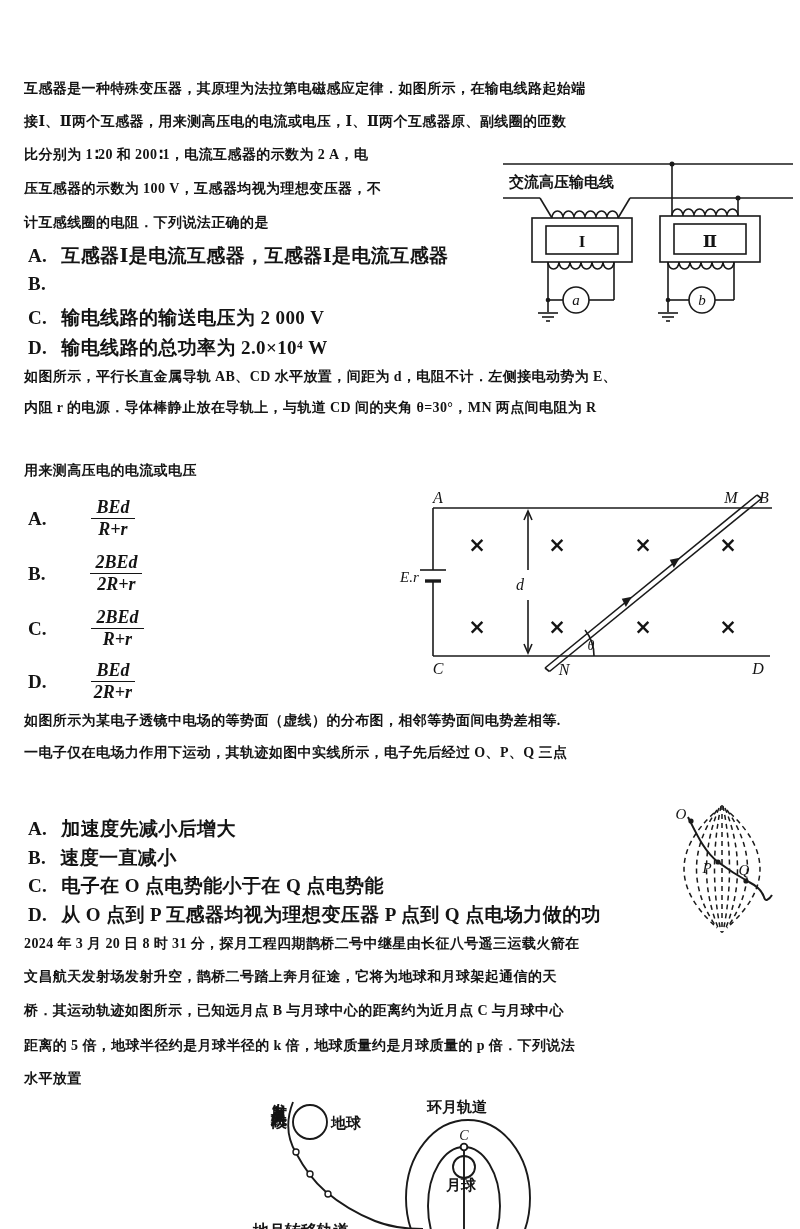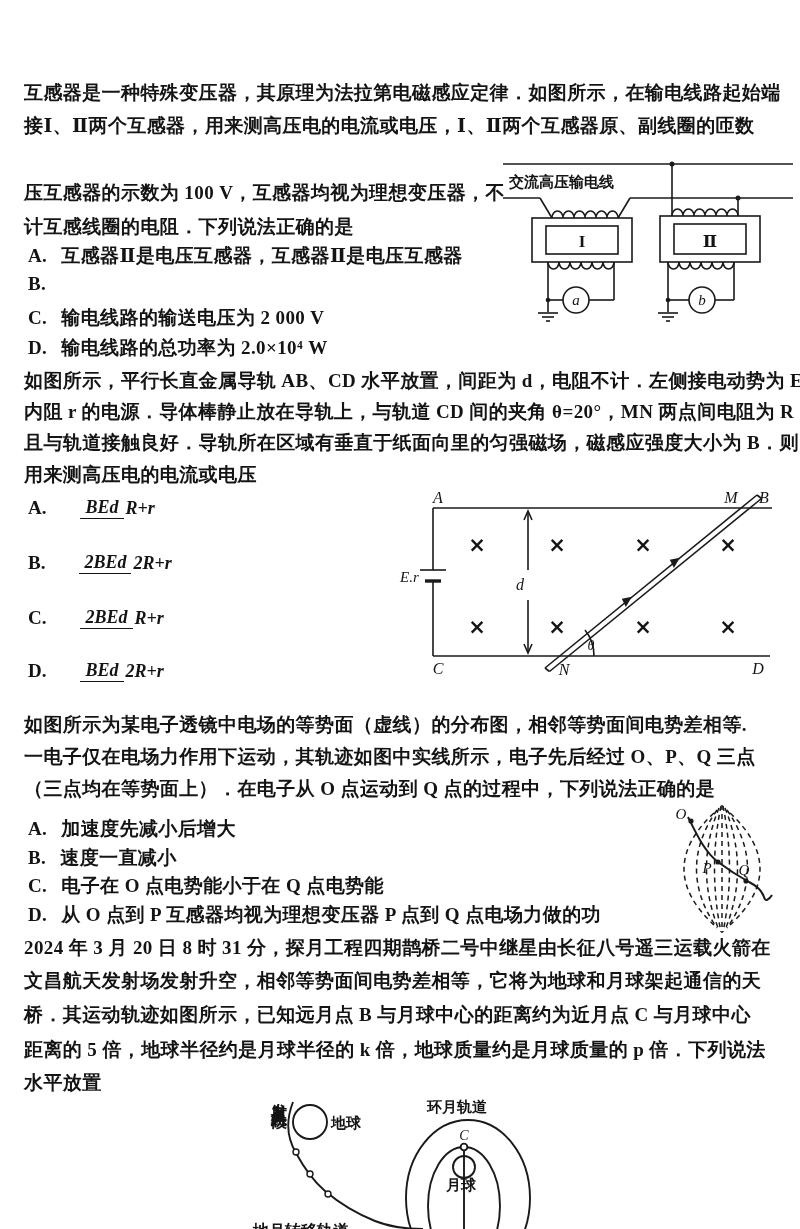--- a/index.html
+++ b/index.html
@@ -1,24 +1,24 @@
 <!DOCTYPE html>
 <html><head>
 <meta charset="utf-8">
 <style>
   html,body{margin:0;padding:0;background:#888;}
   .page{position:relative;width:800px;height:1229px;background:#ffffff;overflow:hidden;
         font-family:"Liberation Serif","DejaVu Serif",serif;color:#141414;}
-  .tline{position:absolute;white-space:nowrap;font-size:19px;font-weight:700;letter-spacing:0.4px;}
+  .tline{position:absolute;white-space:nowrap;font-size:14px;font-weight:700;letter-spacing:0.4px;}
   .opt{position:absolute;white-space:nowrap;font-size:19px;font-weight:700;display:flex;align-items:baseline;letter-spacing:0.4px;}
   .opt .lab{margin-right:14px;}
   .optfrac{position:absolute;display:flex;align-items:center;font-weight:700;}
   .optfrac .lab{font-size:19px;margin-right:34px;}
-  .frac{display:inline-flex;flex-direction:row;align-items:center;font-style:italic;
-        font-size:18px;line-height:21px;font-weight:700;}
+  .frac{display:inline-flex;flex-direction:column;align-items:center;font-style:italic;
+        font-size:18px;line-height:21px;font-weight:700;margin-left:11px;}
   .frac .num{border-bottom:1.6px solid #141414;padding:0 5px;}
   .frac .den{padding:0 2px;}
   .fig{position:absolute;}
   .fig-wrap{position:absolute;overflow:hidden;}
   .svgt{font-family:"Liberation Serif","DejaVu Serif",serif;fill:#141414;}
   .b15{font-size:15px;font-weight:700;}
   .b16{font-size:16px;font-weight:700;}
   .b17{font-size:17px;font-weight:700;}
   .i14{font-size:14px;font-style:italic;}
   .i15{font-size:15px;font-style:italic;}
@@ -27,26 +27,27 @@
   .vtext{position:absolute;writing-mode:vertical-rl;text-orientation:upright;font-size:16px;
          font-weight:700;letter-spacing:2px;white-space:nowrap;}
 </style>
 </head>
 <body>
 
 <div class="page">
 
   <div class="tline" style="left:24px;top:80px">互感器是一种特殊变压器，其原理为法拉第电磁感应定律．如图所示，在输电线路起始端</div>
   <div class="tline" style="left:24px;top:113px">接Ⅰ、Ⅱ两个互感器，用来测高压电的电流或电压，Ⅰ、Ⅱ两个互感器原、副线圈的匝数</div>
+  <div class="tline" style="left:24px;top:146px">比分别为 1∶20 和 200∶1，电流互感器的示数为 2 A，电</div>
   <div class="tline" style="left:24px;top:180px">压互感器的示数为 100 V，互感器均视为理想变压器，不</div>
   <div class="tline" style="left:24px;top:214px">计互感线圈的电阻．下列说法正确的是</div>
 
   <div class="opt" style="left:28px;top:243px">
     <span class="lab">A.</span>
-    <span>互感器Ⅱ是电压互感器，互感器Ⅱ是电压互感器</span>
+    <span>互感器Ⅰ是电流互感器，互感器Ⅰ是电流互感器</span>
   </div>
   <div class="opt" style="left:28px;top:273px">
     <span class="lab">B.</span>
   </div>
   <div class="opt" style="left:28px;top:305px">
     <span class="lab">C.</span>
     <span>输电线路的输送电压为 2 000 V</span>
   </div>
   <div class="opt" style="left:28px;top:335px">
     <span class="lab">D.</span>
@@ -98,22 +99,21 @@
       <circle cx="168" cy="144" r="2.3"></circle>
     </g>
     <text x="9" y="31" class="svgt b15">交流高压输电线</text>
     <text x="82" y="91" class="svgt b17" text-anchor="middle">I</text>
     <text x="210" y="91" class="svgt b17" text-anchor="middle">Ⅱ</text>
     <text x="76" y="149" class="svgt i15" text-anchor="middle">a</text>
     <text x="202" y="149" class="svgt i15" text-anchor="middle">b</text>
   </svg>
 
   <div class="tline" style="left:24px;top:368px">如图所示，平行长直金属导轨 AB、CD 水平放置，间距为 d，电阻不计．左侧接电动势为 E、</div>
-  <div class="tline" style="left:24px;top:399px">内阻 r 的电源．导体棒静止放在导轨上，与轨道 CD 间的夹角 θ=20°，MN 两点间电阻为 R</div>
-  <div class="tline" style="left:24px;top:430px">且与轨道接触良好．导轨所在区域有垂直于纸面向里的匀强磁场，磁感应强度大小为 B．则</div>
+  <div class="tline" style="left:24px;top:399px">内阻 r 的电源．导体棒静止放在导轨上，与轨道 CD 间的夹角 θ=30°，MN 两点间电阻为 R</div>
   <div class="tline" style="left:24px;top:462px">用来测高压电的电流或电压</div>
 
   <div class="optfrac" style="left:28px;top:497px">
     <span class="lab">A.</span>
     <span class="frac">
       <span class="num">BEd</span>
       <span class="den">R+r</span>
     </span>
   </div>
   <div class="optfrac" style="left:28px;top:552px">
@@ -176,21 +176,20 @@
     <text x="40" y="196" class="svgt i16" text-anchor="middle">C</text>
     <text x="166" y="197" class="svgt i16" text-anchor="middle">N</text>
     <text x="360" y="196" class="svgt i16" text-anchor="middle">D</text>
     <text x="2" y="104" class="svgt i15">E.r</text>
     <text x="122" y="112" class="svgt i16" text-anchor="middle">d</text>
     <text x="193" y="172" class="svgt i14" text-anchor="middle">θ</text>
   </svg>
 
   <div class="tline" style="left:24px;top:712px">如图所示为某电子透镜中电场的等势面（虚线）的分布图，相邻等势面间电势差相等.</div>
   <div class="tline" style="left:24px;top:744px">一电子仅在电场力作用下运动，其轨迹如图中实线所示，电子先后经过 O、P、Q 三点</div>
-  <div class="tline" style="left:24px;top:776px">（三点均在等势面上）．在电子从 O 点运动到 Q 点的过程中，下列说法正确的是</div>
 
   <div class="opt" style="left:28px;top:816px">
     <span class="lab">A.</span>
     <span>加速度先减小后增大</span>
   </div>
   <div class="opt" style="left:28px;top:845px">
     <span class="lab">B.</span>
     <span>速度一直减小</span>
   </div>
   <div class="opt" style="left:28px;top:873px">
@@ -219,21 +218,21 @@
       <circle cx="43" cy="26" r="2.6"></circle>
       <circle cx="70" cy="67" r="2.6"></circle>
       <circle cx="98" cy="86" r="2.6"></circle>
     </g>
     <text x="33" y="24" class="svgt i15" text-anchor="middle">O</text>
     <text x="59" y="78" class="svgt i15" text-anchor="middle">P</text>
     <text x="96" y="80" class="svgt i15" text-anchor="middle">Q</text>
   </svg>
 
   <div class="tline" style="left:24px;top:935px">2024 年 3 月 20 日 8 时 31 分，探月工程四期鹊桥二号中继星由长征八号遥三运载火箭在</div>
-  <div class="tline" style="left:24px;top:968px">文昌航天发射场发射升空，相邻等势面间电势差相等，它将为地球和月球架起通信的天</div>
+  <div class="tline" style="left:24px;top:968px">文昌航天发射场发射升空，鹊桥二号踏上奔月征途，它将为地球和月球架起通信的天</div>
   <div class="tline" style="left:24px;top:1002px">桥．其运动轨迹如图所示，已知远月点 B 与月球中心的距离约为近月点 C 与月球中心</div>
   <div class="tline" style="left:24px;top:1037px">距离的 5 倍，地球半径约是月球半径的 k 倍，地球质量约是月球质量的 p 倍．下列说法</div>
   <div class="tline" style="left:24px;top:1070px">水平放置</div>
 
   <div class="fig-wrap" style="left:235px;top:1088px;width:345px;height:141px">
     <div class="vtext" style="left:33px;top:2px">发射及入轨段</div>
     <svg width="345" height="141" viewBox="0 0 345 141" style="position:absolute;left:0;top:0">
       <g stroke="#1a1a1a" stroke-width="1.9" fill="none">
         <circle cx="75" cy="34" r="17"></circle>
         <path d="M58,14 C51,32 52,50 61,65 C68,78 76,91 90,103 C103,114 120,125 140,133 C155,139 172,141 188,141"></path>

